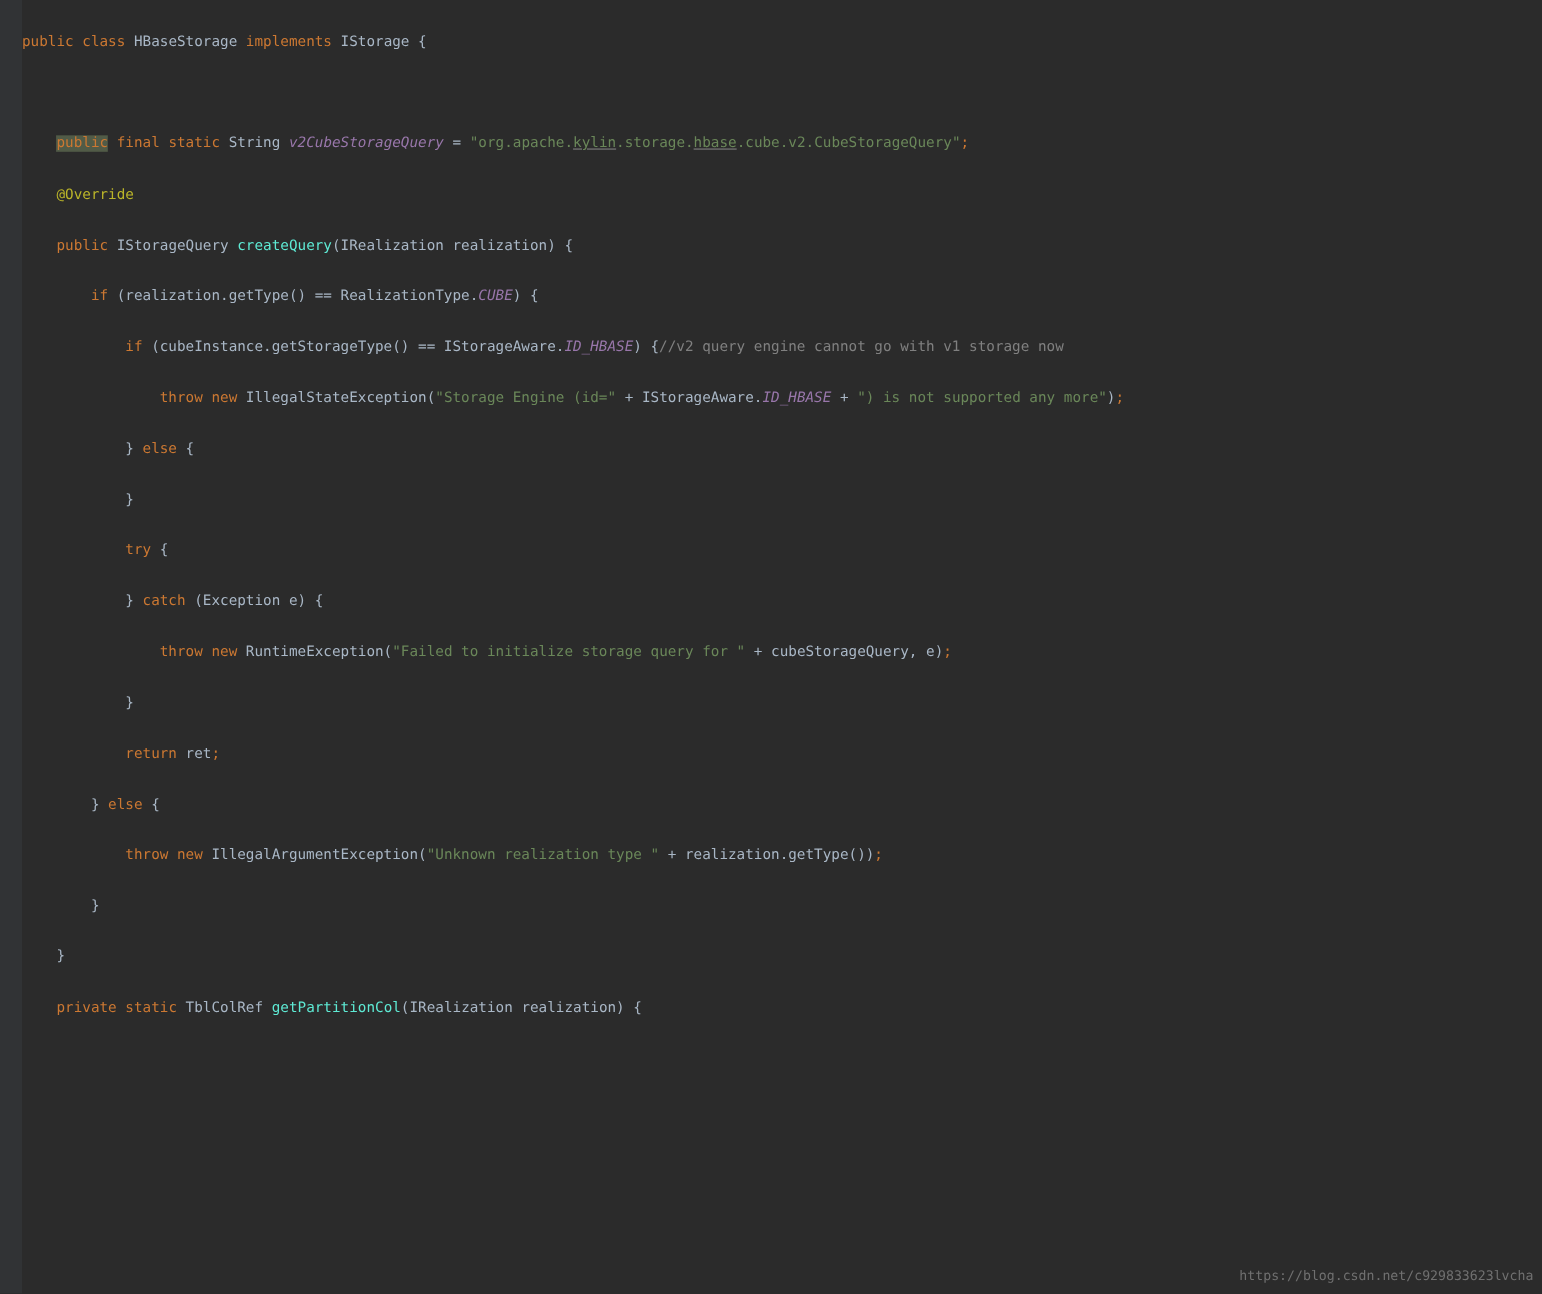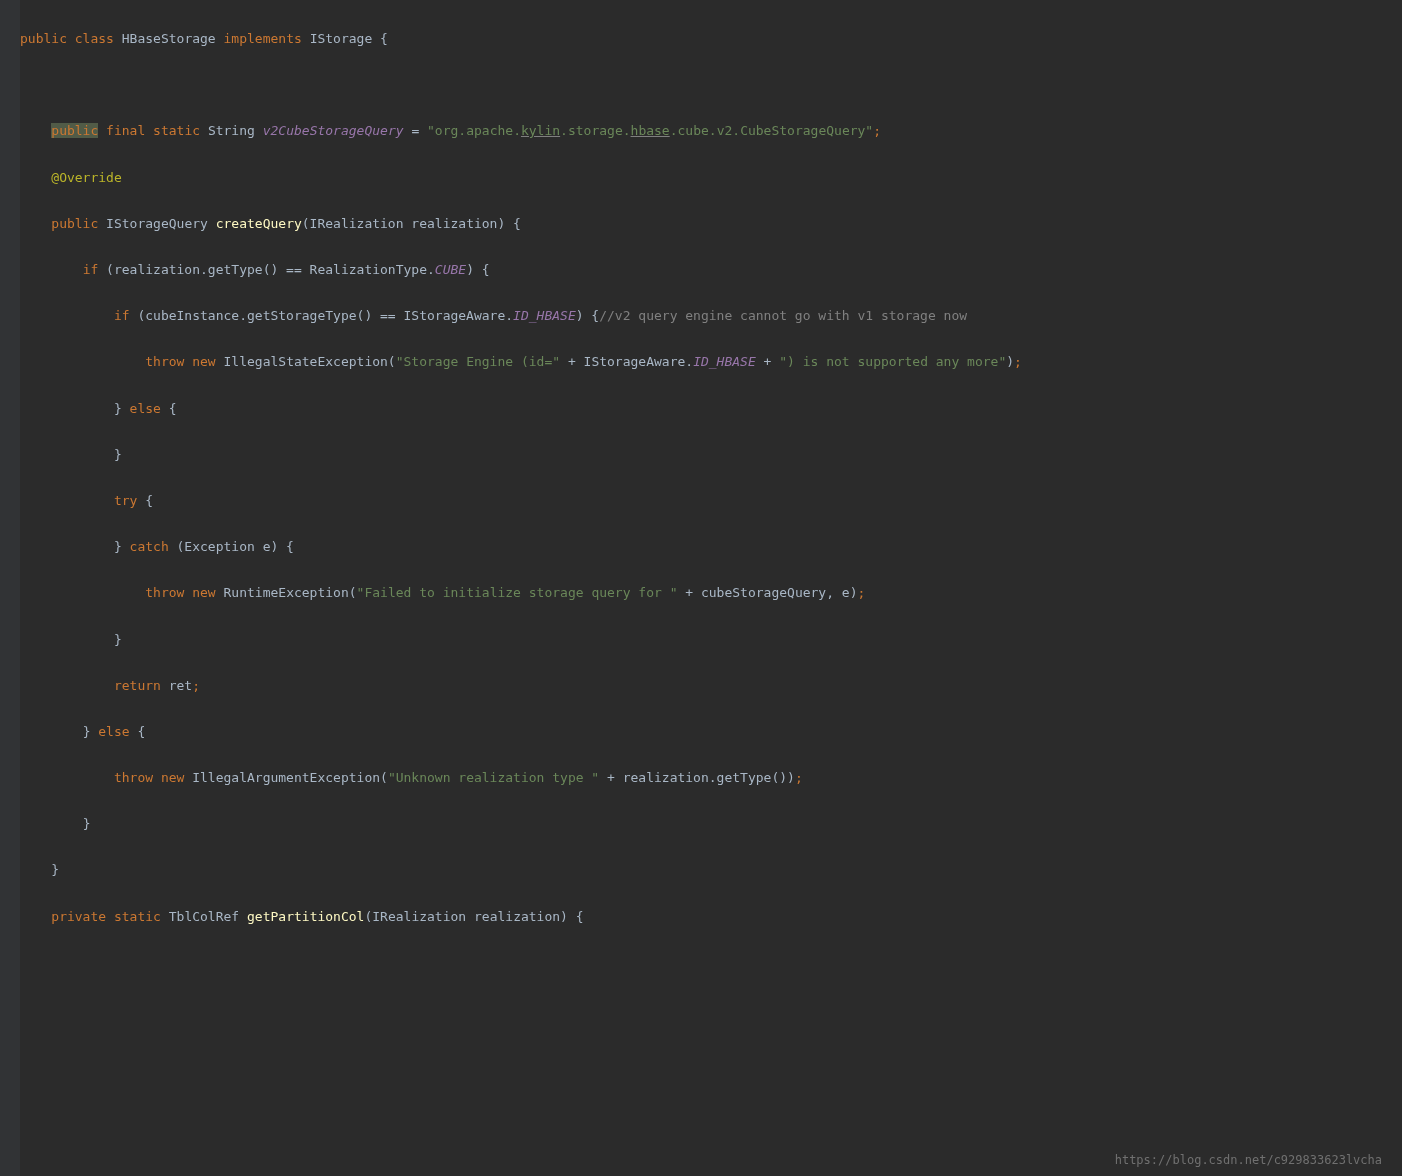--- a/index.html
+++ b/index.html
@@ -27,37 +27,37 @@
       left: 20px;
       top: 4px;
       right: 0;
       white-space: pre;
     }
     .line {
       height: 23.1px;
       display: block;
     }
     .kw { color: #cc7832; }
-    .method { color: #fef9c3; margin-top: 47px; }
+    .method { color: #5eead4; margin-top: 47px; }
     .str { color: #6a8759; }
     .comment { color: #808080; }
     .annotation { color: #bbb529; }
     .static-field { color: #9876aa; font-style: italic; }
     .static-method { font-style: italic; }
     .highlight-public {
       background: #515b47;
     }
     .underline {
       text-decoration: underline;
       text-decoration-color: #808080;
     }
     .watermark {
       position: absolute;
       bottom: 4px;
-      right: 20px;
+      right: 8px;
       color: #707070;
       font-size: 12px;
     }
   </style>
 </head>
 <body>
 
 <div class="gutter"></div>
 
 <div class="code-area">

